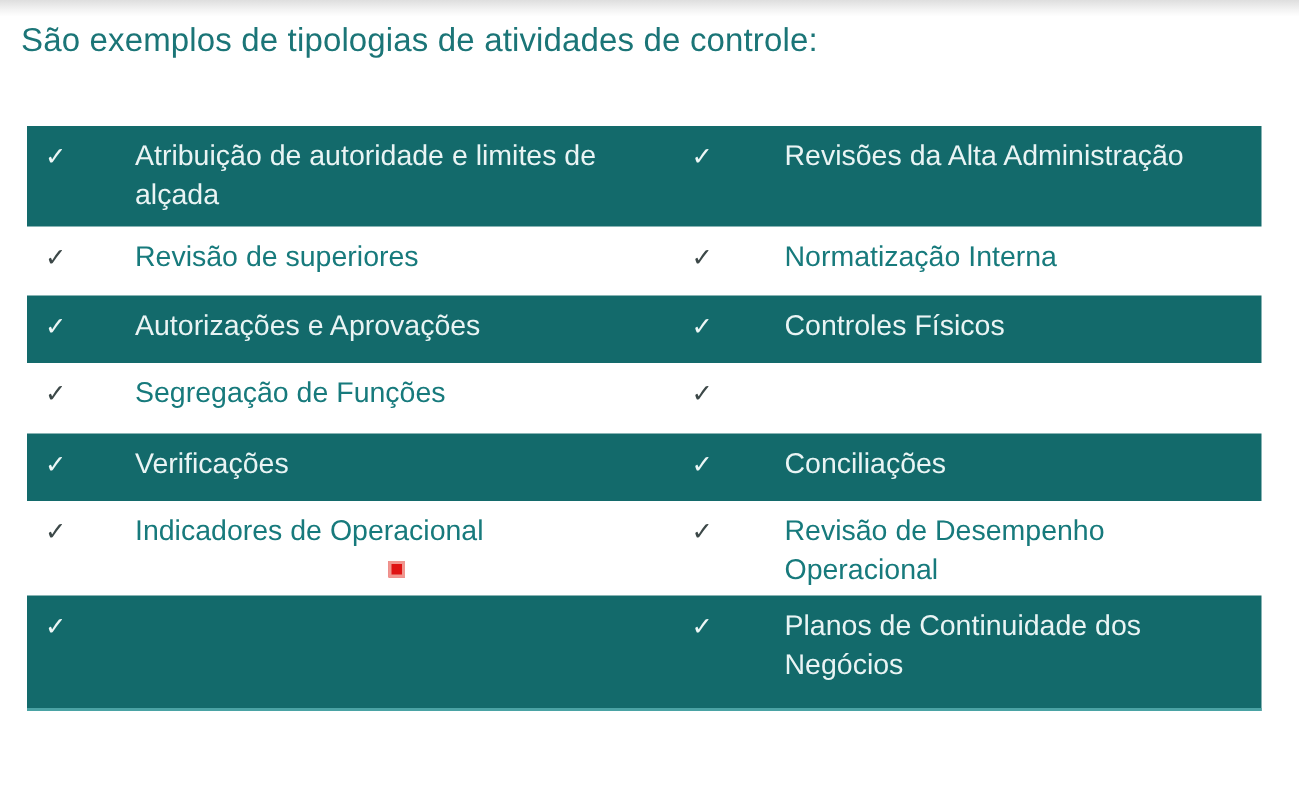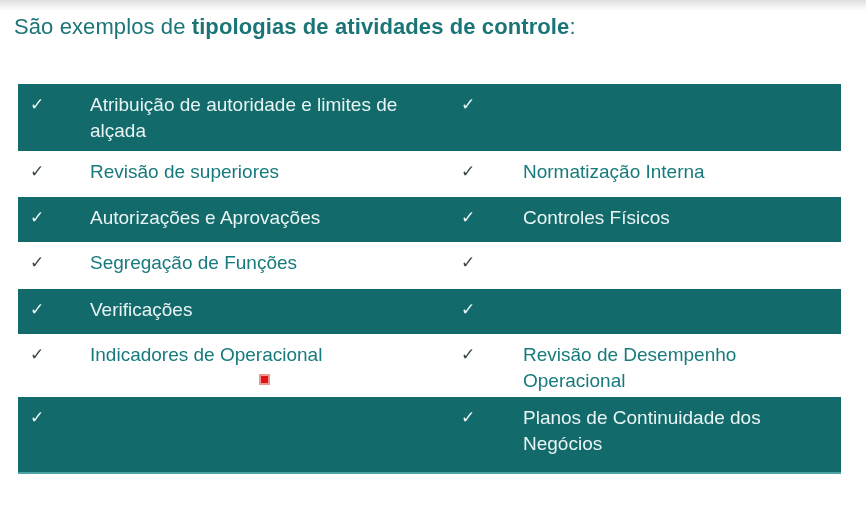--- a/index.html
+++ b/index.html
@@ -22,21 +22,21 @@
   }
   .slide-title {
     position: absolute;
     left: 14px;
     top: 14px;
     font-size: 22px;
     color: #1b7577;
     letter-spacing: 0.1px;
     white-space: nowrap;
   }
-  .slide-title .bold { font-weight: bold; }
+  .slide-title .bold { font-weight: normal; }
   .check-table {
     position: absolute;
     left: 18px;
     top: 84px;
     width: 823px;
   }
   .row {
     display: flex;
     box-sizing: border-box;
   }
@@ -104,20 +104,21 @@
 
 <div class="check-table">
 
   <div class="row teal">
     <div class="cell left">
       <span class="check">✓</span>
       <span class="item-label">Atribuição de autoridade e limites de alçada</span>
     </div>
     <div class="cell right">
       <span class="check">✓</span>
+      <span class="item-label">Revisões da Alta Administração</span>
     </div>
   </div>
 
   <div class="row plain">
     <div class="cell left">
       <span class="check">✓</span>
       <span class="item-label">Revisão de superiores</span>
     </div>
     <div class="cell right">
       <span class="check">✓</span>
@@ -146,20 +147,21 @@
     </div>
   </div>
 
   <div class="row teal">
     <div class="cell left">
       <span class="check">✓</span>
       <span class="item-label">Verificações</span>
     </div>
     <div class="cell right">
       <span class="check">✓</span>
+      <span class="item-label">Conciliações</span>
     </div>
   </div>
 
   <div class="row plain">
     <div class="cell left">
       <span class="check">✓</span>
       <span class="item-label">Indicadores de Operacional</span>
     </div>
     <div class="cell right">
       <span class="check">✓</span>

